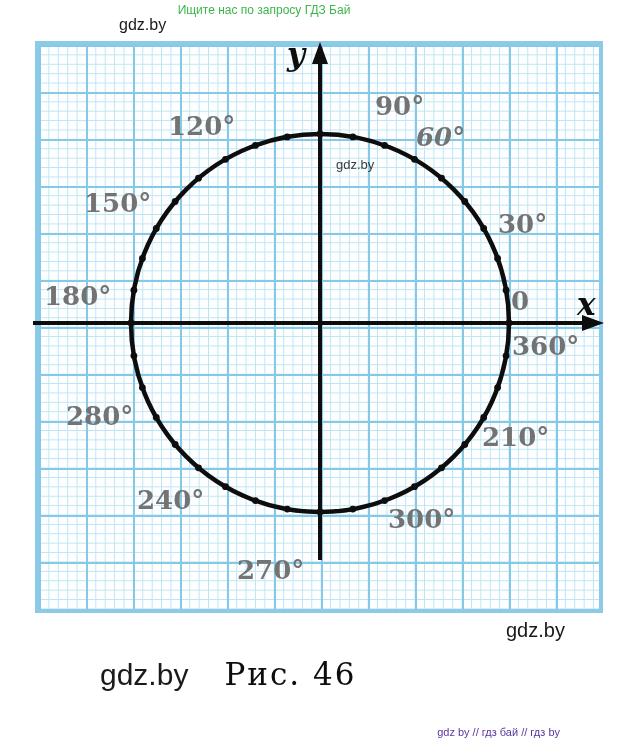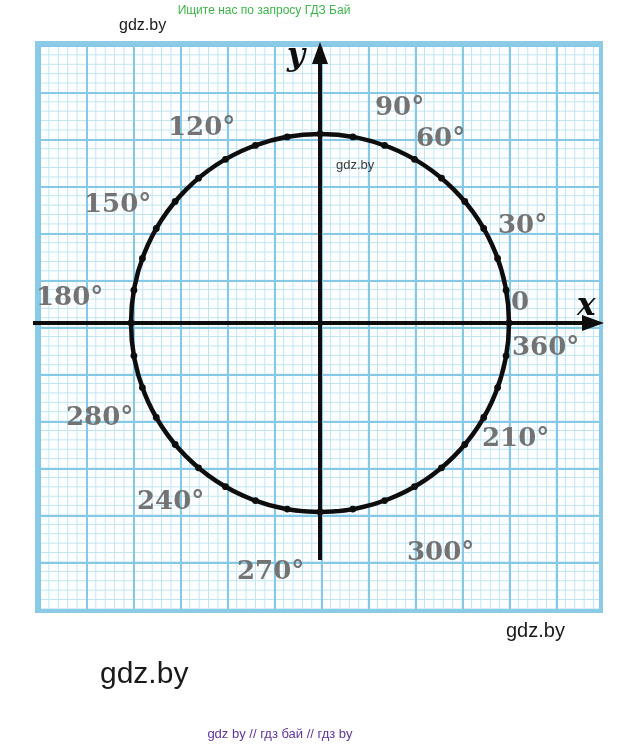--- a/index.html
+++ b/index.html
@@ -39,22 +39,22 @@
   }
   .wm-bottomright{
     position:absolute;left:506px;top:619px;font-size:20px;color:#1a1a1a;
   }
   .caption{
     position:absolute;left:100px;top:656px;display:flex;align-items:baseline;gap:36px;
   }
   .caption .wm{font-size:30px;color:#1a1a1a;font-family:"Liberation Sans",sans-serif;}
   .caption .fig{font-size:31px;color:#0d0d0d;font-family:"DejaVu Serif","Liberation Serif",serif;letter-spacing:2px;}
   .footer{
-    position:absolute;left:0;top:726px;width:560px;text-align:center;
-    font-size:13px;color:#5e35a1;
+    position:absolute;left:0;top:726px;width:560px;text-align:right;
+    font-size:11px;color:#5e35a1;
   }
 </style>
 </head>
 <body>
 
 <div class="promo">Ищите нас по запросу ГДЗ Бай</div>
 <div class="wm-topleft">gdz.by</div>
 
 <div class="paper"></div>
 
@@ -104,32 +104,33 @@
       <circle cx="497.6" cy="387.6" r="3.4" fill="#0d0d0d"></circle>
       <circle cx="506.1" cy="355.8" r="3.4" fill="#0d0d0d"></circle>
     </g>
 </svg>
 
 <div class="axis-letter" style="left:287px;top:39px;">y</div>
 <div class="axis-letter" style="left:577px;top:289px;">x</div>
 
 <div class="deg" style="left:331px;top:93px;margin-left:44px;">90°</div>
 <div class="deg" style="left:168px;top:113px;">120°</div>
-<div class="deg" style="left:416px;top:124px;">60°</div>
+<div class="deg" style="left:416px;top:124px;font-style:italic;">60°</div>
 <div class="deg" style="left:84px;top:190px;">150°</div>
 <div class="deg" style="left:498px;top:211px;">30°</div>
-<div class="deg" style="left:36px;top:283px;">180°</div>
+<div class="deg" style="left:44px;top:283px;">180°</div>
 <div class="deg" style="left:511px;top:288px;">0</div>
 <div class="deg" style="left:512px;top:333px;text-align:center;">360°</div>
 <div class="deg" style="left:66px;top:403px;">280°</div>
 <div class="deg" style="left:482px;top:424px;">210°</div>
 <div class="deg" style="left:137px;top:487px;">240°</div>
-<div class="deg" style="left:407px;top:506px;margin-top:32px;">300°</div>
+<div class="deg" style="left:388px;top:506px;">300°</div>
 <div class="deg" style="left:237px;top:557px;">270°</div>
 
 <div class="wm-inner">gdz.by</div>
 <div class="wm-bottomright">gdz.by</div>
 
 <div class="caption">
   <span class="wm">gdz.by</span>
+  <span class="fig">Рис. 46</span>
 </div>
 
 <div class="footer">gdz by  //  гдз бай  //  гдз by</div>
 
 </body></html>

